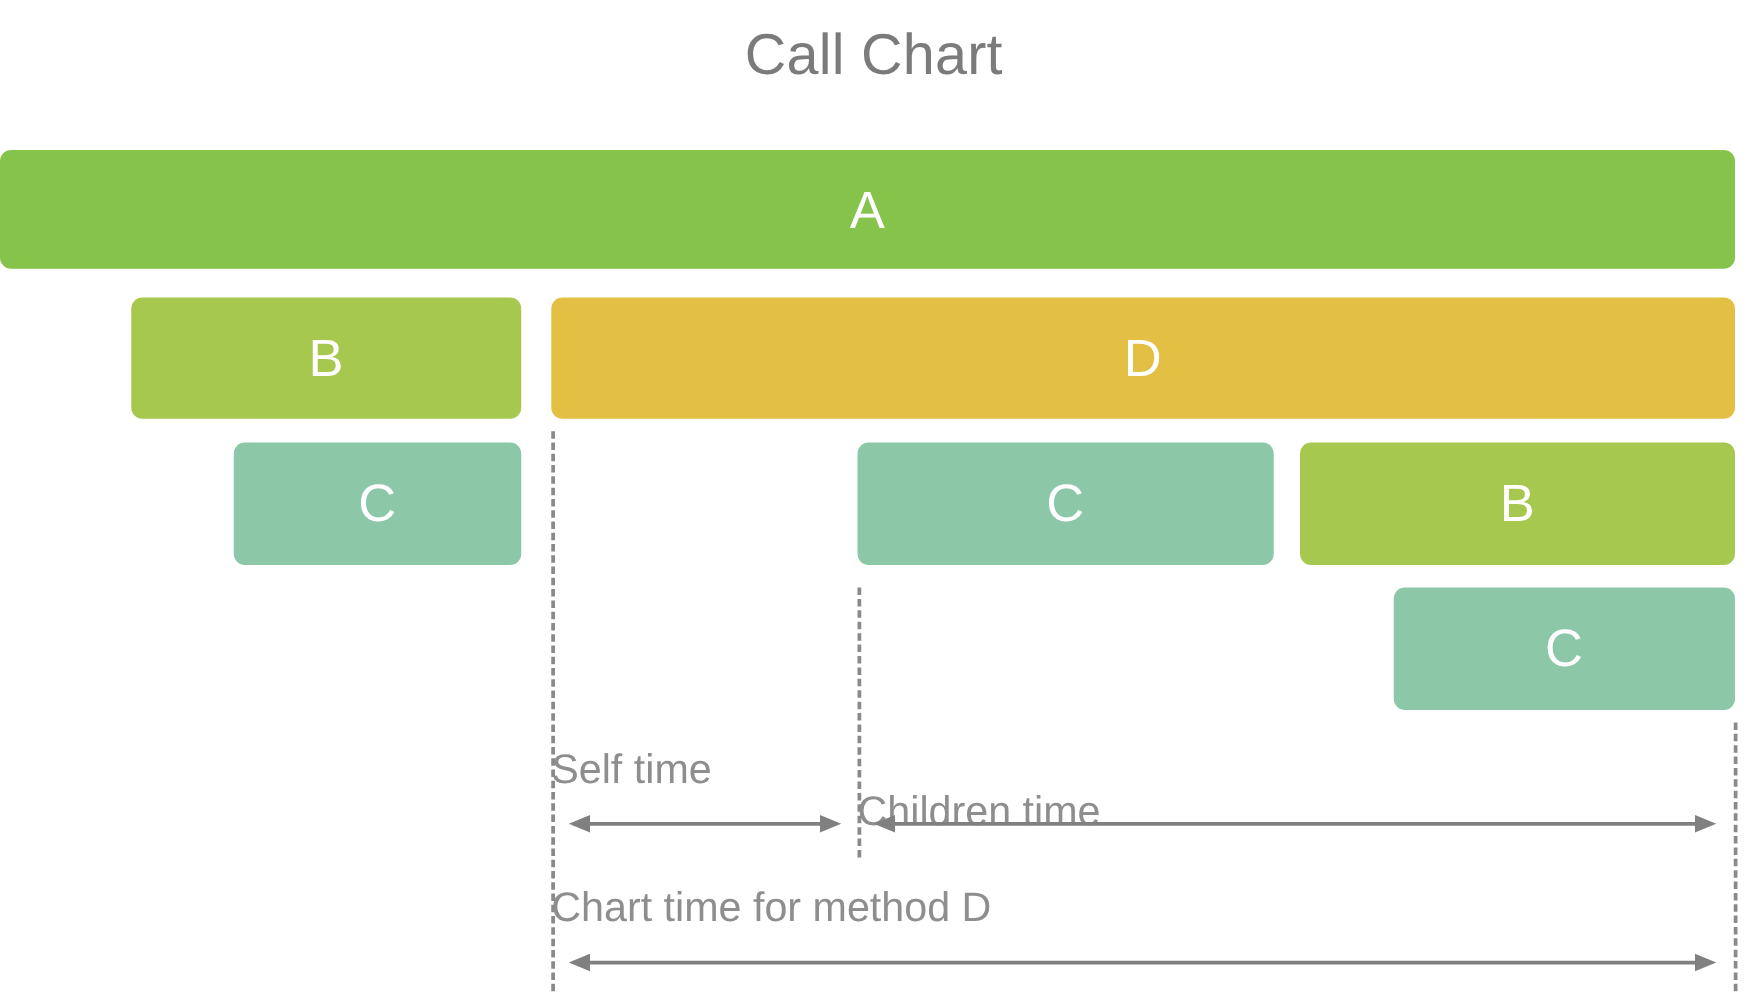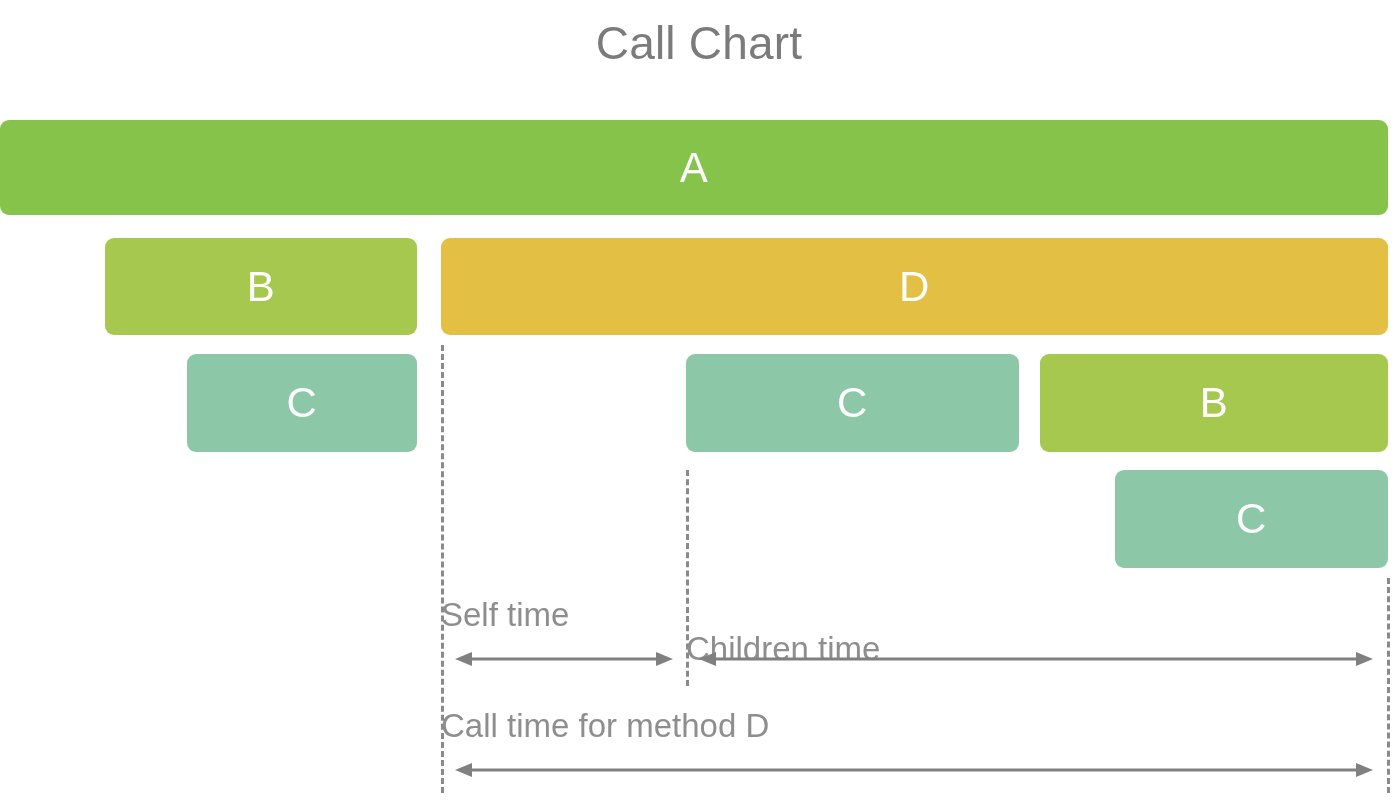--- a/index.html
+++ b/index.html
@@ -133,21 +133,21 @@
   <div class="annotation-label" style="left:686px; top:595px; width:702px;margin-top:34px;">Children time</div>
 
   <div class="measure-arrow" style="left:699px; top:649px; width:674px;">
     <svg width="674" height="20" viewBox="0 0 674 20">
       <line x1="14" y1="10" x2="660" y2="10" stroke="#808080" stroke-width="3"></line>
       <polygon points="0,10 17,3 17,17" fill="#808080"></polygon>
       <polygon points="674,10 657,3 657,17" fill="#808080"></polygon>
     </svg>
   </div>
 
-  <div class="annotation-label" style="left:441px; top:706px; width:947px;">Call time for method D</div>
+  <div class="annotation-label" style="left:441px; top:706px; width:947px;">Chart time for method D</div>
 
   <div class="measure-arrow" style="left:455px; top:760px; width:918px;">
     <svg width="918" height="20" viewBox="0 0 918 20">
       <line x1="14" y1="10" x2="904" y2="10" stroke="#808080" stroke-width="3"></line>
       <polygon points="0,10 17,3 17,17" fill="#808080"></polygon>
       <polygon points="918,10 901,3 901,17" fill="#808080"></polygon>
     </svg>
   </div>
 
 </div>

